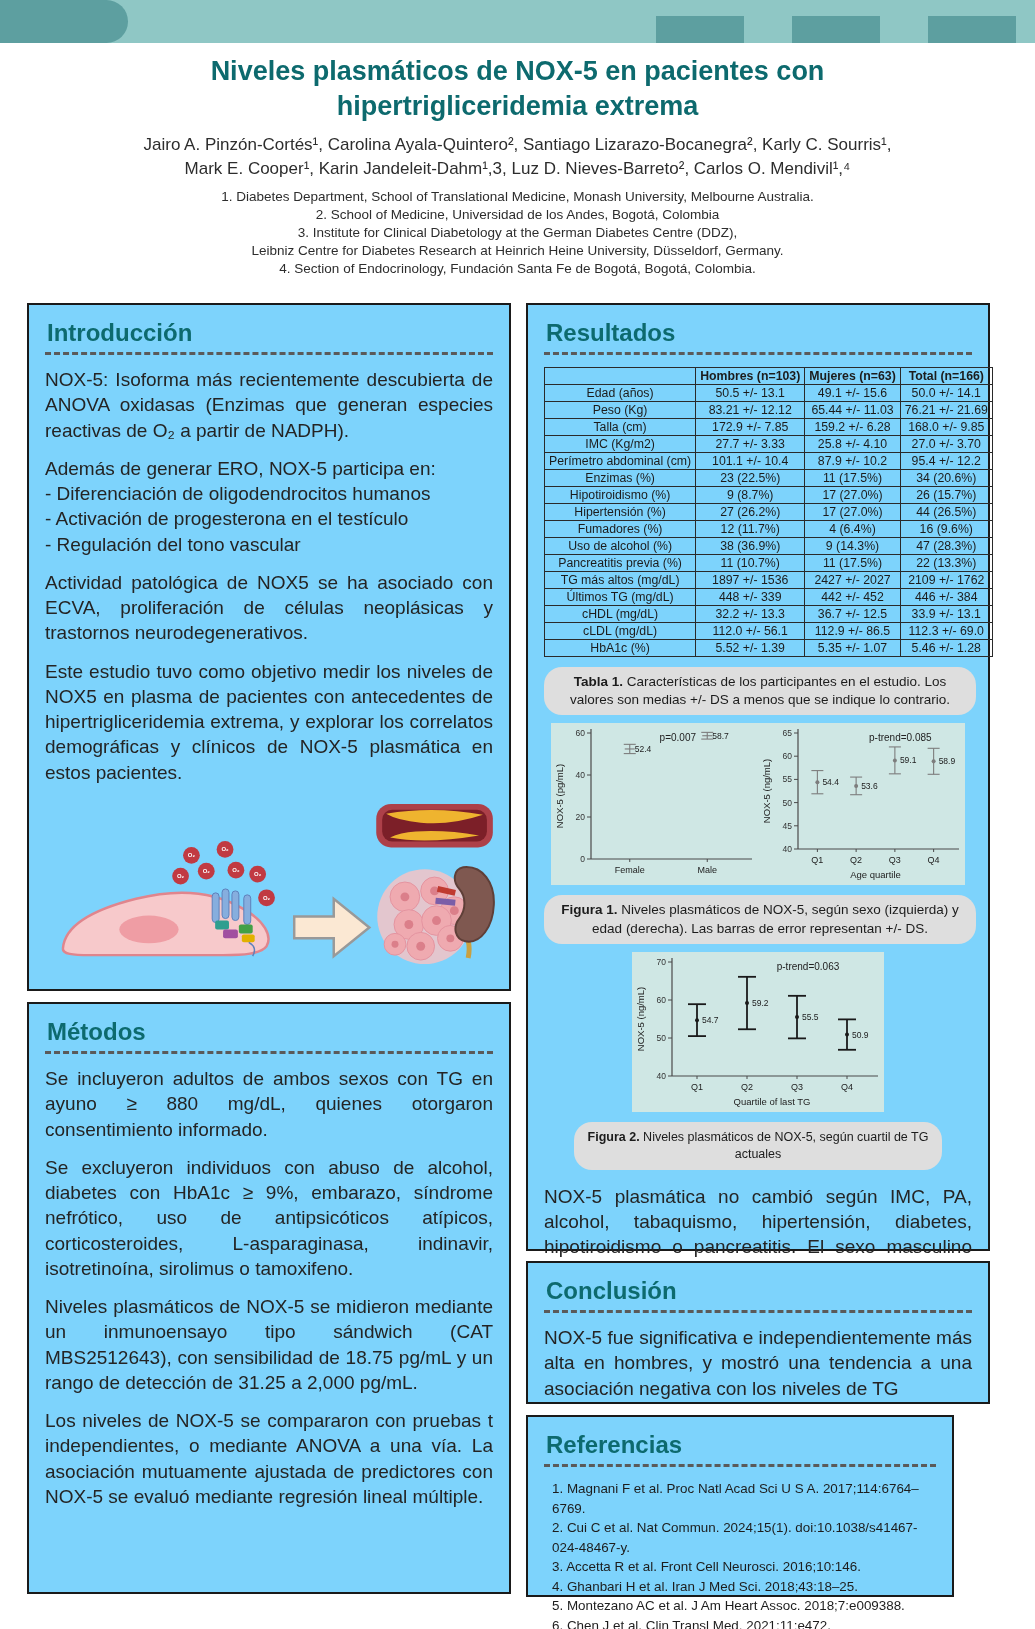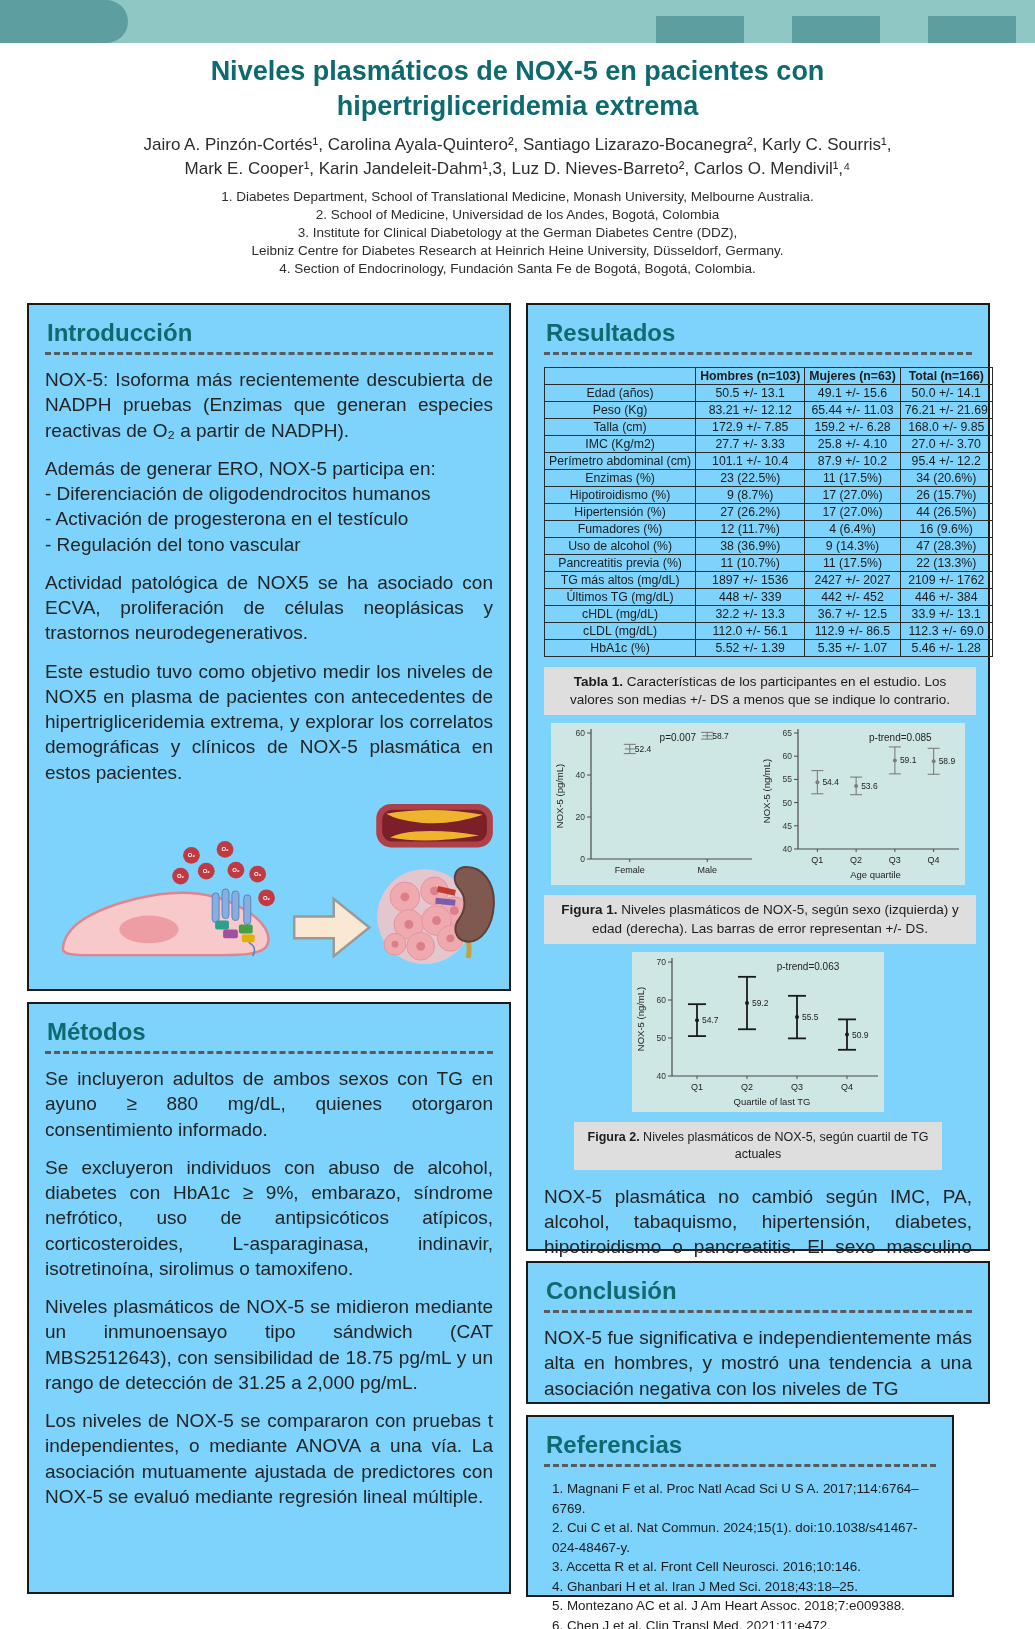--- a/index.html
+++ b/index.html
@@ -38,21 +38,21 @@
 
   .illustration-wrap { margin-top: 6px; }
 
   
   table.t1 { border-collapse: collapse; margin: 2px auto 0; font-size: 12.3px; color: #1c1c1c; }
   .t1 th, .t1 td { border: 1px solid #2a2a2a; text-align: center; padding: 0.5px 4px; line-height: 1.22; height: 15.5px; white-space: nowrap; }
   .t1 th { font-weight: bold; }
   .t1 .c0 { width: 152px; } .t1 .c1 { width: 98px; } .t1 .c2 { width: 95px; } .t1 .c3 { width: 95px; }
 
   
-  .caption { background: #dedede; text-align: center; font-size: 13.5px; line-height: 1.35; padding: 6px 12px; margin: 10px auto 8px; color: #1c1c1c; }
+  .caption { background: #dedede; text-align: center; font-size: 13.5px; line-height: 1.35; padding: 6px 12px; margin: 10px auto 8px; color: #1c1c1c; border-radius: 18px; }
   .caption b { font-weight: bold; }
   #cap-fig2 { font-size: 12.5px; padding: 7px 10px; }
 
   
   .chart-panel { background: #cfe7e4; margin: 4px auto; }
   #panel-fig1 { width: 414px; height: 162px; display: flex; }
   #panel-fig2 { width: 252px; height: 160px; }
   .chart-panel svg { display: block; }
 
   
@@ -82,21 +82,21 @@
     <div>2. School of Medicine, Universidad de los Andes, Bogotá, Colombia</div>
     <div>3. Institute for Clinical Diabetology at the German Diabetes Centre (DDZ),</div>
     <div>Leibniz Centre for Diabetes Research at Heinrich Heine University, Düsseldorf, Germany.</div>
     <div>4. Section of Endocrinology, Fundación Santa Fe de Bogotá, Bogotá, Colombia.</div>
   </div>
 </div>
 
 <div class="box" id="box-intro">
   <div class="sec-heading">Introducción</div>
   <div class="dashes"></div>
-  <p class="body-text">NOX-5: Isoforma más recientemente descubierta de NADPH pruebas (Enzimas que generan especies reactivas de O₂ a partir de NADPH).</p>
+  <p class="body-text">NOX-5: Isoforma más recientemente descubierta de ANOVA oxidasas (Enzimas que generan especies reactivas de O₂ a partir de NADPH).</p>
   <div style="margin-bottom:13px">
     <div class="bullet-line">Además de generar ERO, NOX-5 participa en:</div>
     <div class="bullet-line">- Diferenciación de oligodendrocitos humanos</div>
     <div class="bullet-line">- Activación de progesterona en el testículo</div>
     <div class="bullet-line">- Regulación del tono vascular</div>
   </div>
   <p class="body-text">Actividad patológica de NOX5 se ha asociado con ECVA, proliferación de células neoplásicas y trastornos neurodegenerativos.</p>
   <p class="body-text">Este estudio tuvo como objetivo medir los niveles de NOX5 en plasma de pacientes con antecedentes de hipertrigliceridemia extrema, y explorar los correlatos demográficas y clínicos de NOX-5 plasmática en estos pacientes.</p>
 
   <div class="illustration-wrap">

